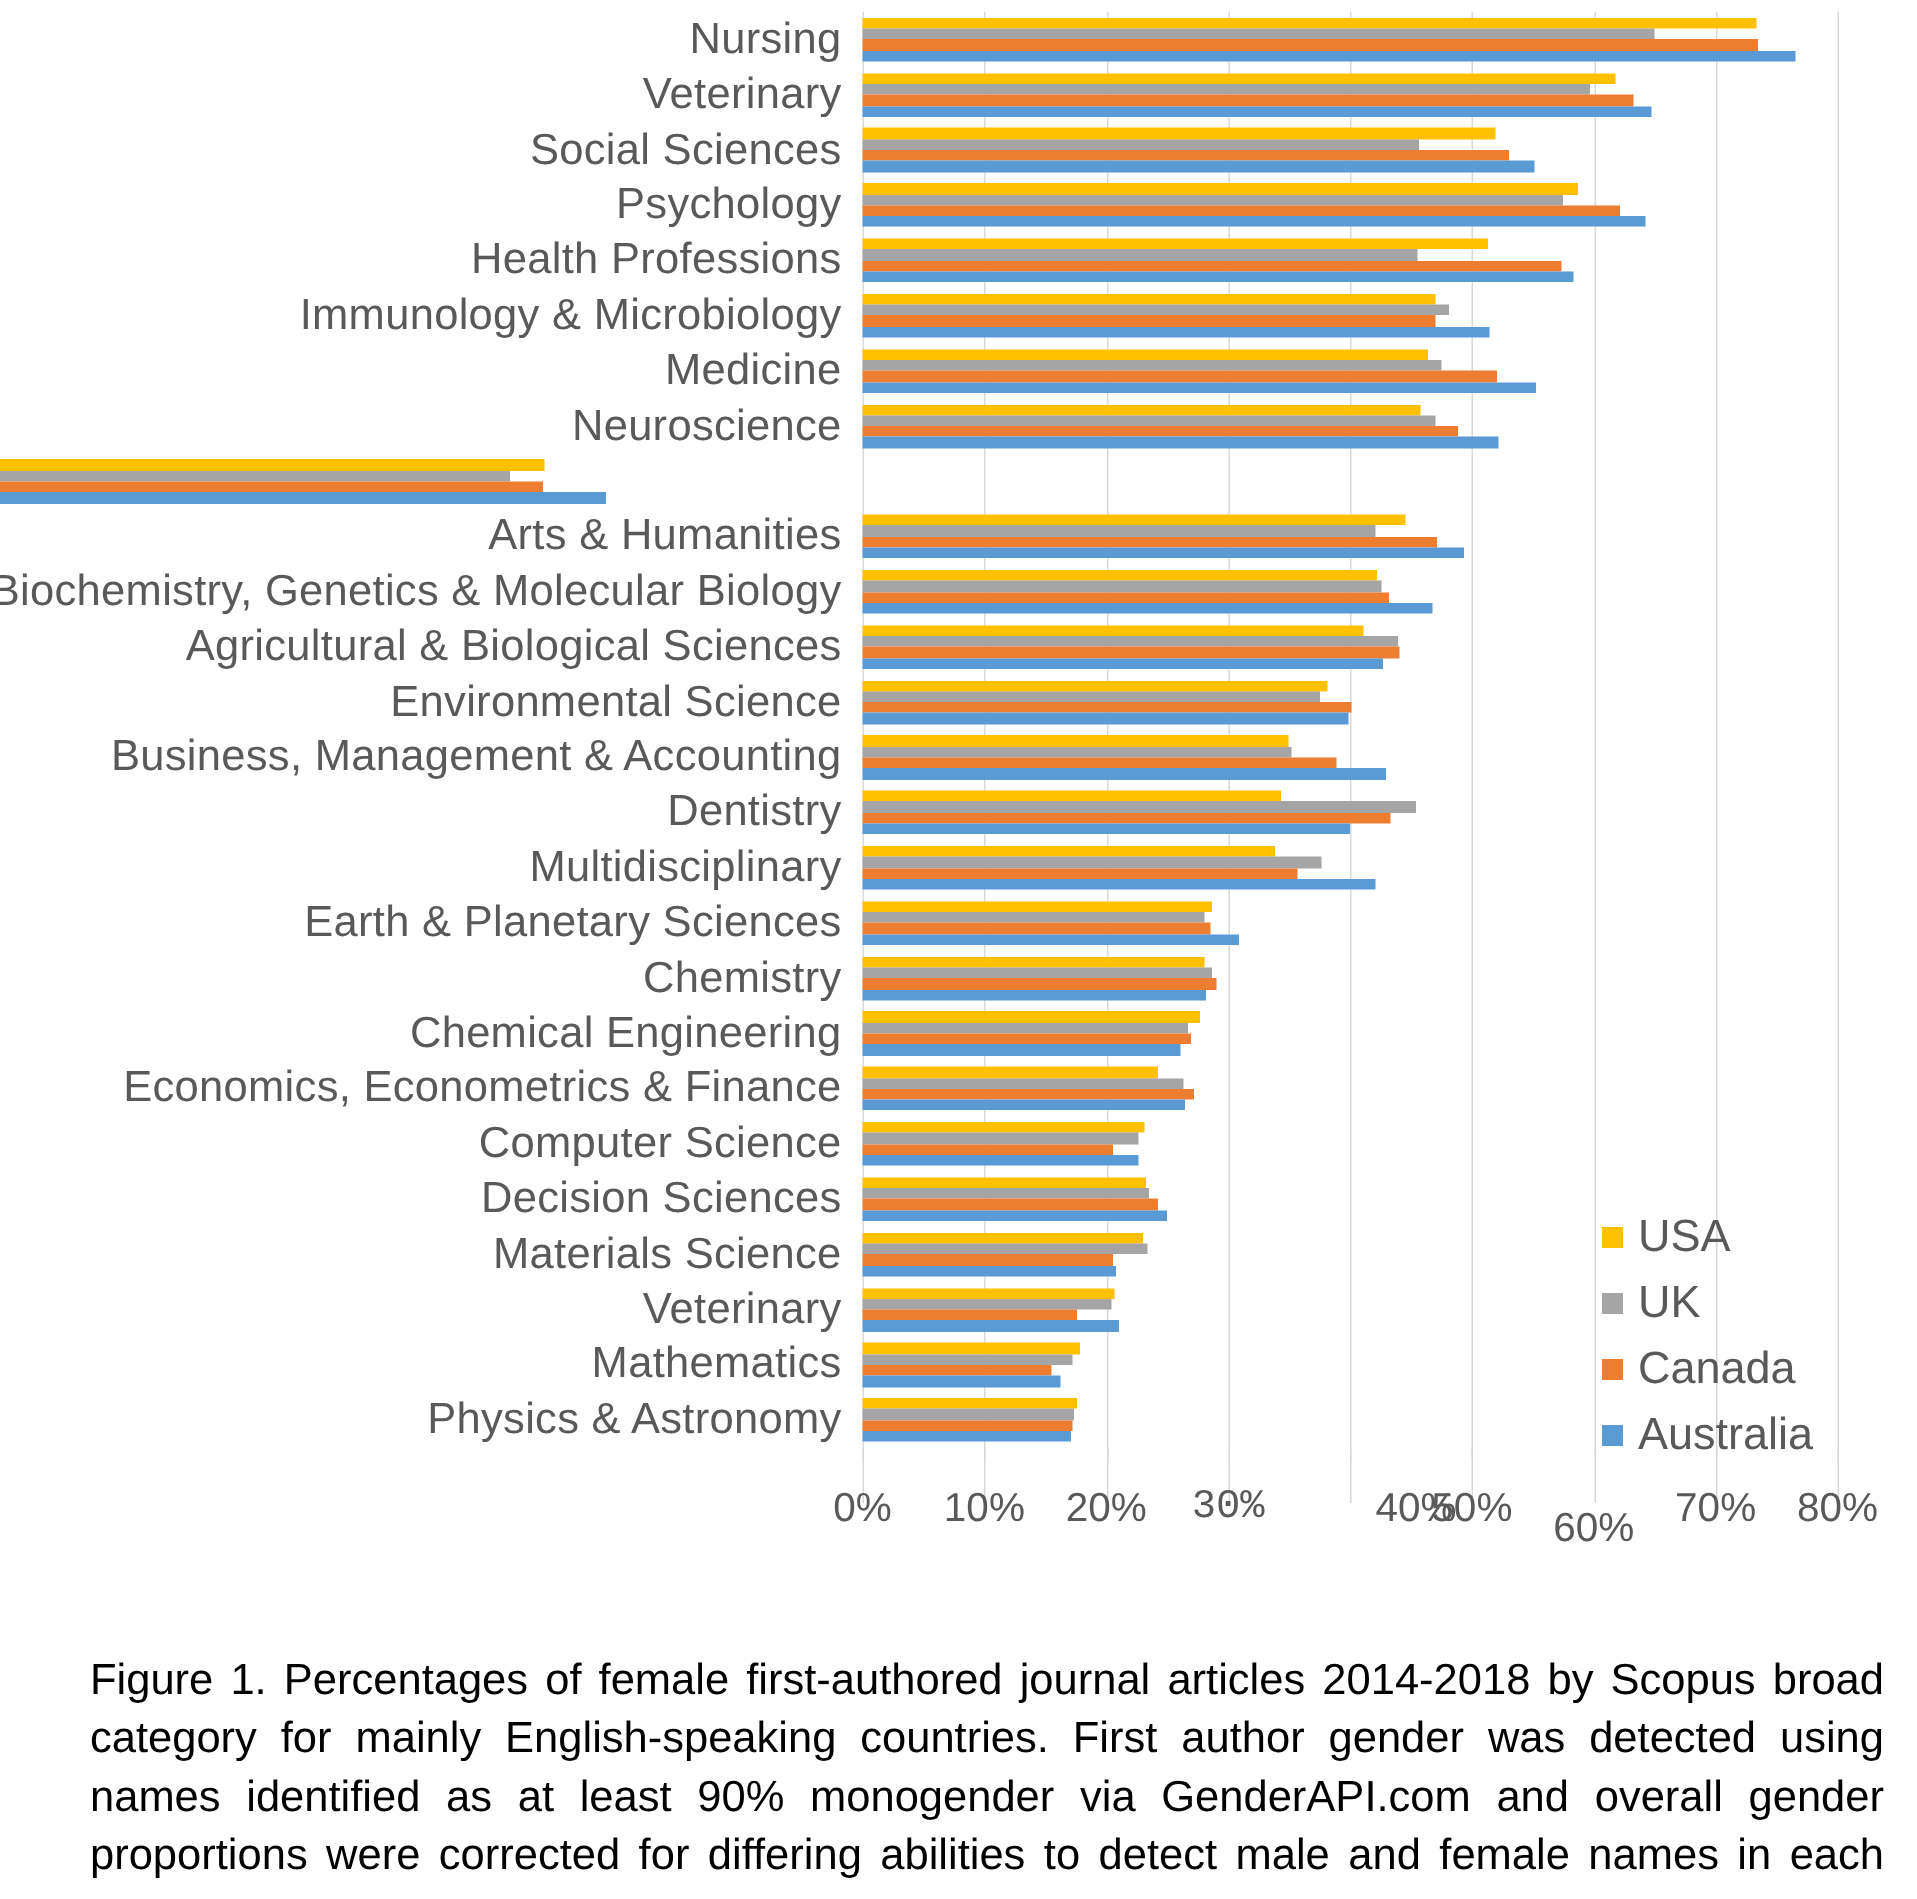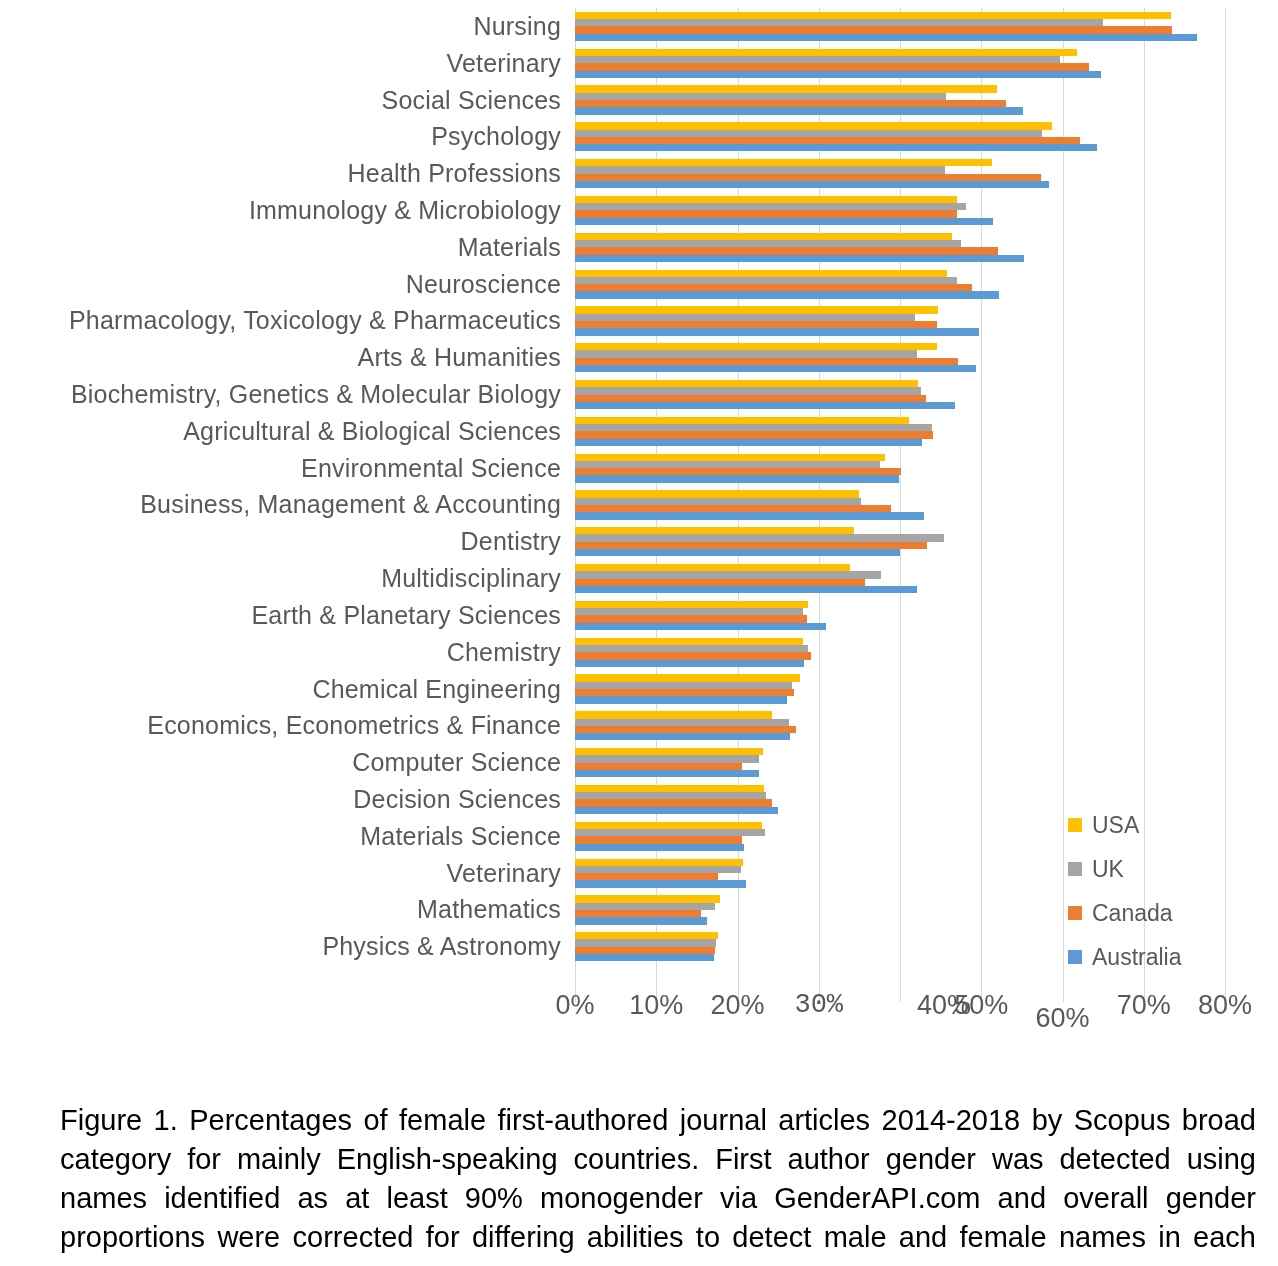--- a/index.html
+++ b/index.html
@@ -6,37 +6,37 @@
   body{width:1278px;height:1266px;font-family:"Liberation Sans",sans-serif;overflow:hidden}
   .figure{position:relative;width:1278px;height:1266px;background:#fff}
 
   .chart{position:absolute;left:0;top:8px;width:1225px}
   .plot-wrap{position:relative}
   .grid{position:absolute;left:575px;top:0;width:650px;height:994px;z-index:0}
   .gridline{position:absolute;top:0;bottom:0;width:1px;background:#d9d9d9}
   .rows{position:relative;z-index:1;display:flex;flex-direction:column}
   .chart-row{display:flex;align-items:stretch;height:36.82px}
   .cat-label{width:561px;padding-right:14px;display:flex;align-items:center;justify-content:flex-end;
-             font-size:25px;color:#595959;white-space:nowrap;letter-spacing:0.2px}
+             font-size:29px;color:#595959;white-space:nowrap;letter-spacing:0.2px}
   .plot-cell{position:relative;width:650px}
   .bars{position:absolute;left:0;top:0;bottom:0;width:100%;display:flex;flex-direction:column;justify-content:center}
   .bar{height:7.3px}
 
   .ticks{position:relative;left:575px;width:650px;height:9px}
   .axis-tick{position:absolute;top:0;width:1px;height:9px;background:#d9d9d9}
 
   .xlabels{position:relative;left:575px;width:650px;height:31px;margin-top:16px}
   .axis-tick-label{position:absolute;top:0;transform:translateX(-50%);font-size:27px;color:#595959}
 
   .xtitle{width:650px;margin:6px 0 0 575px;text-align:center;font-size:26px;color:#595959;letter-spacing:0.2px}
 
   .legend{position:absolute;left:1068px;top:818px;z-index:2}
   .legend-item{display:flex;align-items:center;height:14px;margin-bottom:30px}
   .legend-swatch{width:14px;height:14px;flex:0 0 14px}
-  .legend-label{margin-left:10px;font-size:23px;color:#595959}
+  .legend-label{margin-left:10px;font-size:30px;color:#595959}
 
   .figure-caption{position:absolute;left:60px;right:22px;top:1101px;
                   font-size:29px;line-height:39px;color:#000;text-align:justify}
 </style>
 </head>
 <body>
 
 <div class="figure">
 
   <div class="chart">
@@ -113,21 +113,21 @@
             <div class="plot-cell">
               <div class="bars">
                 <div class="bar" style="background: rgb(255, 192, 0); width: 58.75%;"></div>
                 <div class="bar" style="background: rgb(165, 165, 165); width: 60.125%;"></div>
                 <div class="bar" style="background: rgb(237, 125, 49); width: 58.75%;"></div>
                 <div class="bar" style="background: rgb(91, 155, 213); width: 64.375%;"></div>
               </div>
             </div>
           </div>
           <div class="chart-row">
-            <div class="cat-label">Materials</div>
+            <div class="cat-label">Medicine</div>
             <div class="plot-cell">
               <div class="bars">
                 <div class="bar" style="background: rgb(255, 192, 0); width: 58%;"></div>
                 <div class="bar" style="background: rgb(165, 165, 165); width: 59.375%;"></div>
                 <div class="bar" style="background: rgb(237, 125, 49); width: 65%;"></div>
                 <div class="bar" style="background: rgb(91, 155, 213); width: 69.125%;"></div>
               </div>
             </div>
           </div>
           <div class="chart-row">
@@ -135,21 +135,20 @@
             <div class="plot-cell">
               <div class="bars">
                 <div class="bar" style="background: rgb(255, 192, 0); width: 57.25%;"></div>
                 <div class="bar" style="background: rgb(165, 165, 165); width: 58.75%;"></div>
                 <div class="bar" style="background: rgb(237, 125, 49); width: 61.125%;"></div>
                 <div class="bar" style="background: rgb(91, 155, 213); width: 65.25%;"></div>
               </div>
             </div>
           </div>
           <div class="chart-row">
-            <div class="cat-label">Pharmacology, Toxicology &amp; Pharmaceutics</div>
             <div class="plot-cell">
               <div class="bars">
                 <div class="bar" style="background: rgb(255, 192, 0); width: 55.875%;"></div>
                 <div class="bar" style="background: rgb(165, 165, 165); width: 52.25%;"></div>
                 <div class="bar" style="background: rgb(237, 125, 49); width: 55.75%;"></div>
                 <div class="bar" style="background: rgb(91, 155, 213); width: 62.125%;"></div>
               </div>
             </div>
           </div>
           <div class="chart-row">

